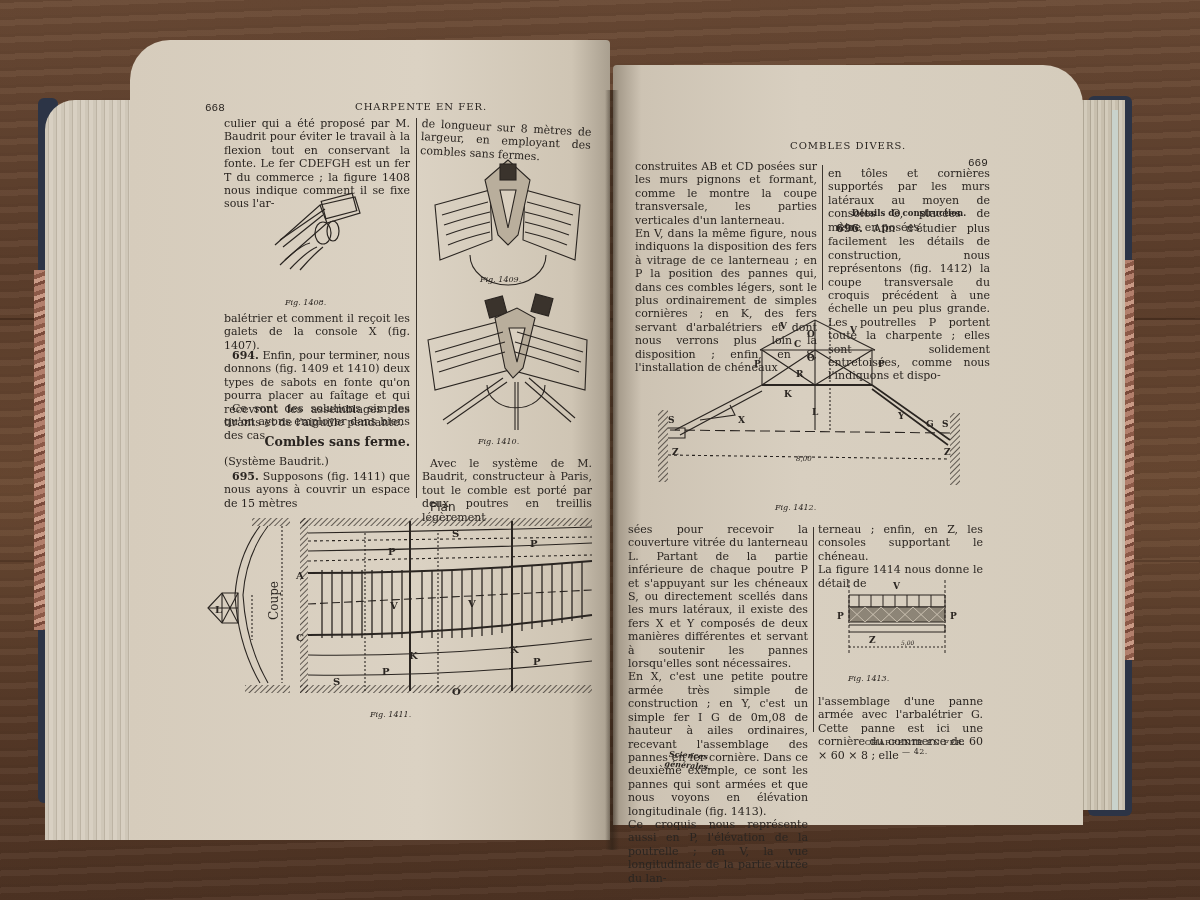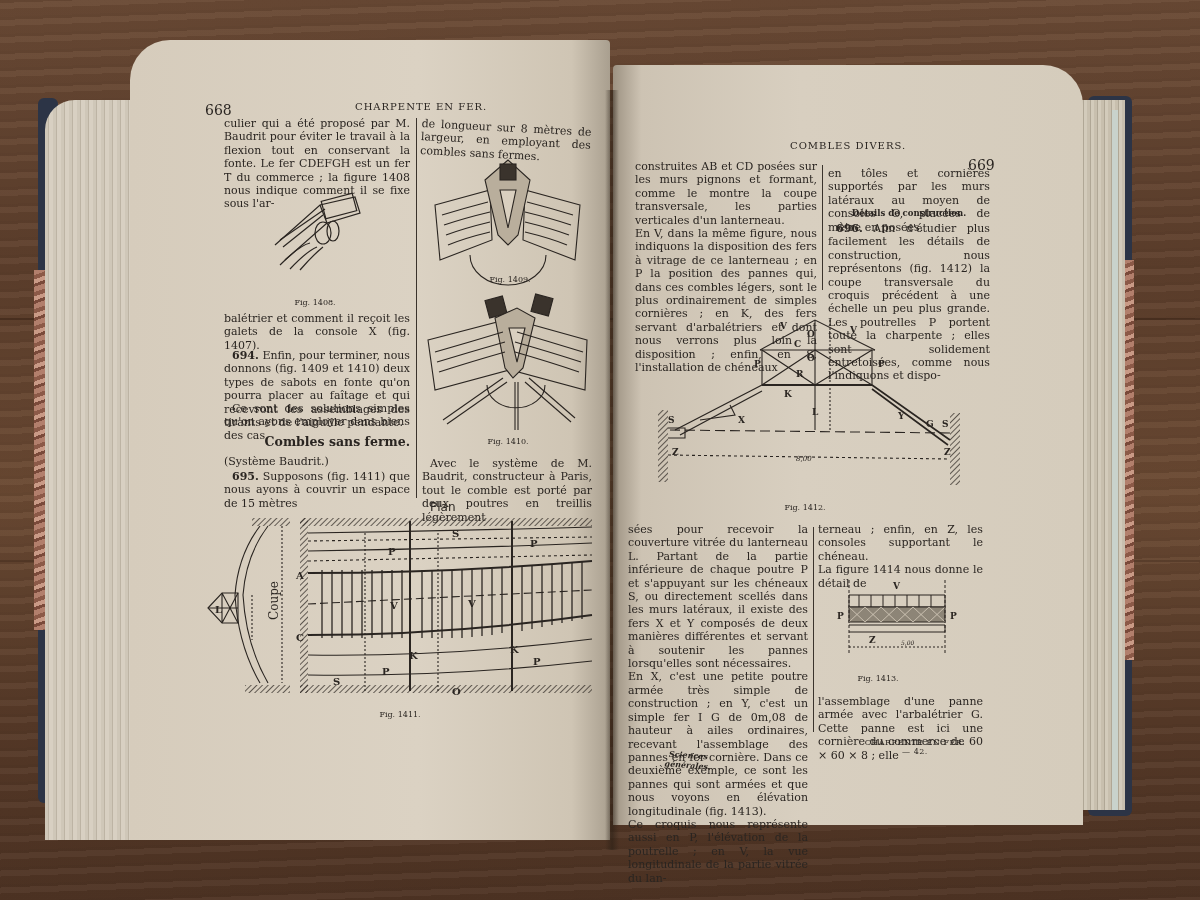--- a/index.html
+++ b/index.html
@@ -21,22 +21,22 @@
   .edges-left{position:absolute;left:45px;top:100px;width:90px;height:740px;
     background:repeating-linear-gradient(90deg,#cfc7b8 0 3px,#bdb4a4 3px 4px,#d8d0c2 4px 8px);
     border-radius:30px 0 0 0;}
   .edges-right{position:absolute;left:1080px;top:100px;width:45px;height:710px;
     background:repeating-linear-gradient(90deg,#c8bfae 0 3px,#b0a796 3px 4px,#d3cbbb 4px 7px);}
   .edge-blue{position:absolute;left:1112px;top:110px;width:6px;height:700px;background:#c9d2cc;}
   .gutter{position:absolute;left:605px;top:90px;width:14px;height:760px;
     background:linear-gradient(90deg,rgba(0,0,0,0) 0%,rgba(40,30,20,.55) 50%,rgba(0,0,0,0) 100%);}
   .t{position:absolute;font-size:11px;line-height:13.4px;text-align:justify;color:#2a2521;}
   .hdr{position:absolute;font-size:10px;letter-spacing:1px;font-weight:normal;color:#2a2521;}
-  .pnum{position:absolute;font-size:14px;color:#2a2521;}
-  .cap{position:absolute;font-size:8px;color:#2a2521;text-align:center;}
+  .pnum{position:absolute;font-size:11px;color:#2a2521;font-family:Liberation Mono, monospace;}
+  .cap{position:absolute;font-size:8px;color:#2a2521;text-align:left;font-style:italic;}
   .bold{font-weight:bold;margin-top:46px;}
   .h3{position:absolute;font-size:12.5px;font-weight:bold;text-align:right;color:#2a2521;}
   .sub{position:absolute;font-size:11px;text-align:left;color:#2a2521;}
   .small{position:absolute;font-size:8px;text-align:center;color:#2a2521;}
   .vrule{position:absolute;width:1px;background:#3a332c;}
   svg{position:absolute;overflow:visible;}
   svg text{font-family:"DejaVu Serif",serif;fill:#2a2521;}
 </style>
 </head>
 <body>

